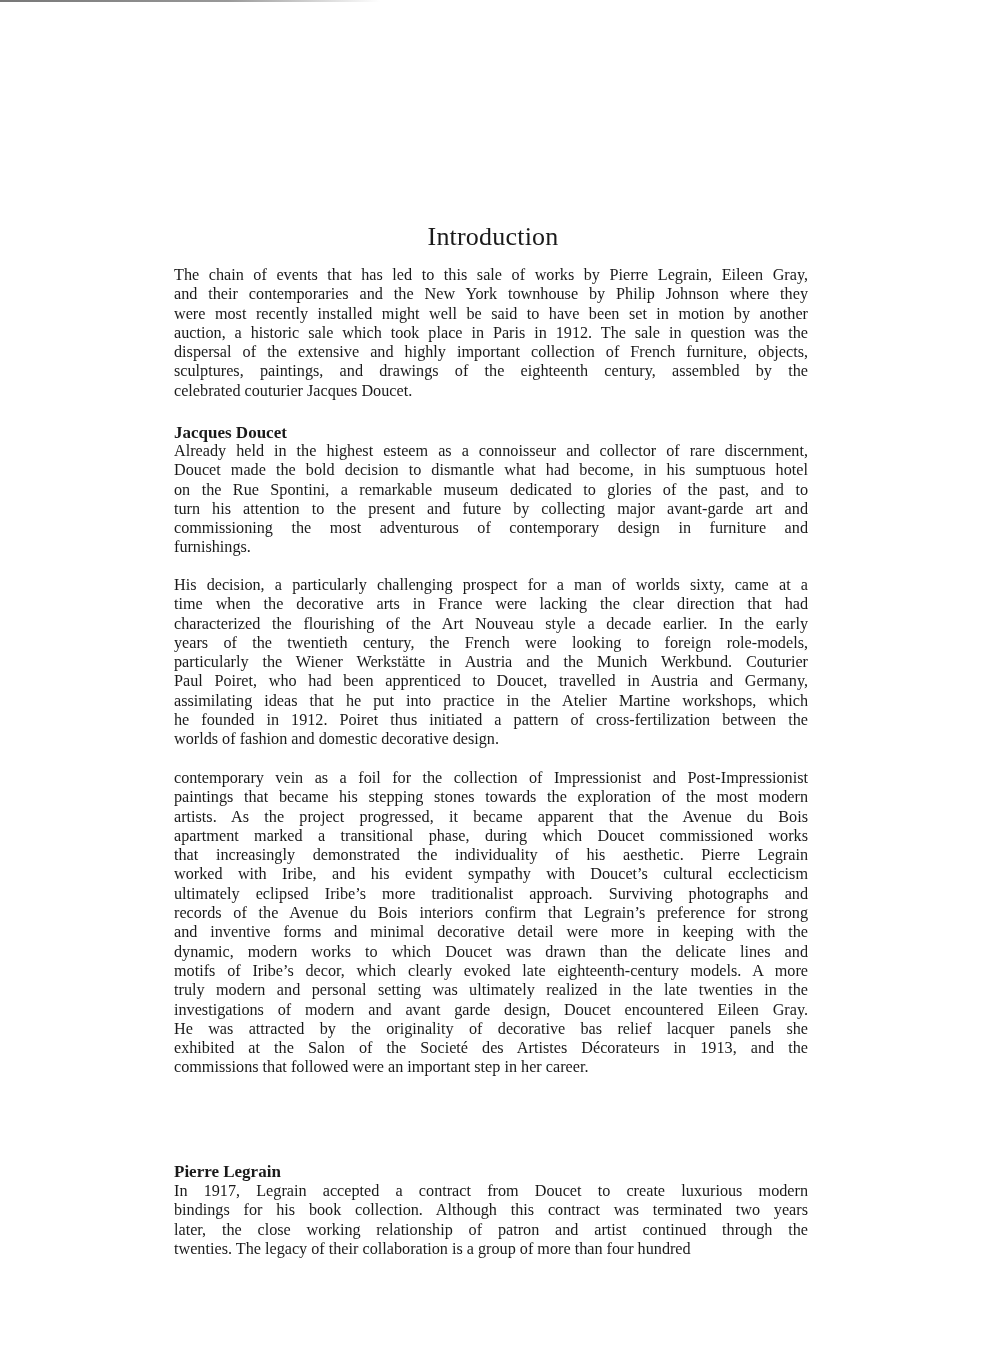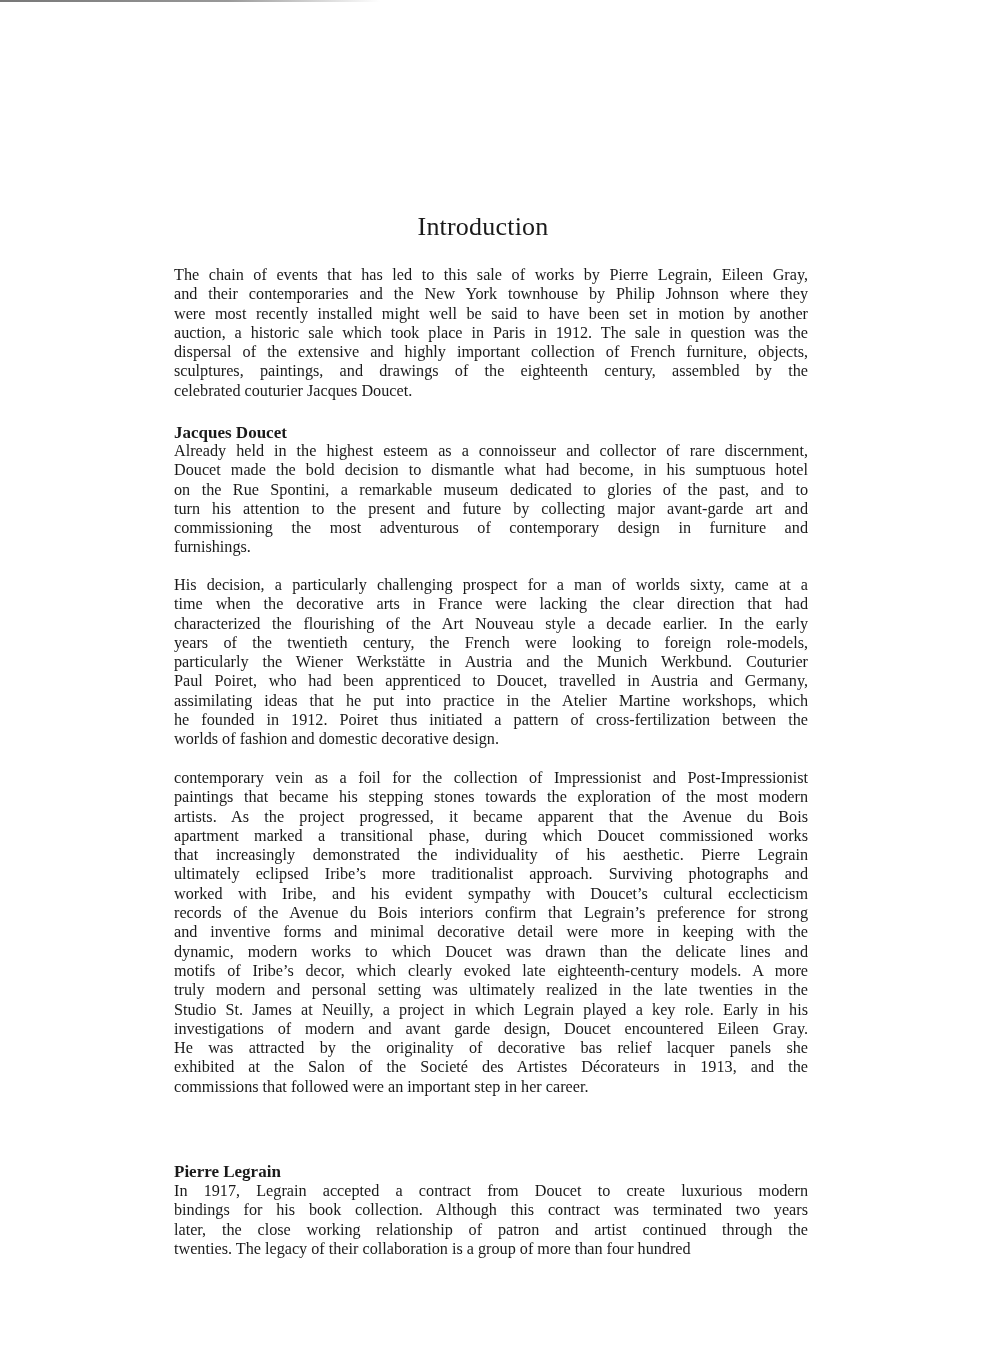--- a/index.html
+++ b/index.html
@@ -1,21 +1,21 @@
 <!DOCTYPE html>
 <html><head>
 <meta charset="utf-8">
 <style>
   html, body { margin: 0; padding: 0; background: #ffffff; }
   body { width: 1000px; height: 1348px; position: relative; overflow: hidden;
          font-family: "Liberation Serif", "DejaVu Serif", serif; color: #1a1a1a; }
   .scan-edge { position: absolute; left: 0; top: 0; width: 380px; height: 2px;
                background: linear-gradient(to right, #777, #999 60%, rgba(180,180,180,0)); }
   .page { position: absolute; left: 158px; top: 0; width: 634px; }
-  h1.title { position: absolute; top: 204px; left: 0; width: 634px; margin: 8px;
+  h1.title { position: absolute; top: 204px; left: 0; width: 634px; margin: 18px;
              text-align: center; font-weight: normal; font-size: 26px; letter-spacing: 0.2px; }
   .block { position: absolute; left: 16px; width: 634px; }
   .line { display: block; height: 19.3px; line-height: 19.3px; font-size: 16.2px;
           white-space: nowrap; text-align: justify; text-align-last: justify; }
   .line.last { text-align-last: left; }
   .heading { display: block; font-size: 17px; line-height: 19.3px; height: 19.3px; font-weight: bold; }
 </style>
 </head>
 <body>
 
@@ -55,28 +55,27 @@
       <span class="line">assimilating ideas that he put into practice in the Atelier Martine workshops, which</span>
       <span class="line">he founded in 1912. Poiret thus initiated a pattern of cross-fertilization between the</span>
       <span class="line last">worlds of fashion and domestic decorative design.</span>
     </div>
   <div class="block" style="top:769px">
       <span class="line">contemporary vein as a foil for the collection of Impressionist and Post-Impressionist</span>
       <span class="line">paintings that became his stepping stones towards the exploration of the most modern</span>
       <span class="line">artists. As the project progressed, it became apparent that the Avenue du Bois</span>
       <span class="line">apartment marked a transitional phase, during which Doucet commissioned works</span>
       <span class="line">that increasingly demonstrated the individuality of his aesthetic. Pierre Legrain</span>
+      <span class="line">worked with Iribe, and his evident sympathy with Doucet’s cultural ecclecticism</span>
       <span class="line">ultimately eclipsed Iribe’s more traditionalist approach. Surviving photographs and</span>
-      <span class="line">worked with Iribe, and his evident sympathy with Doucet’s cultural ecclecticism</span>
       <span class="line">records of the Avenue du Bois interiors confirm that Legrain’s preference for strong</span>
       <span class="line">and inventive forms and minimal decorative detail were more in keeping with the</span>
       <span class="line">dynamic, modern works to which Doucet was drawn than the delicate lines and</span>
       <span class="line">motifs of Iribe’s decor, which clearly evoked late eighteenth-century models. A more</span>
       <span class="line">truly modern and personal setting was ultimately realized in the late twenties in the</span>
-      <span class="line">Studio St. James at Neuilly, a project in which Legrain played a key role. Early in his</span>
       <span class="line">investigations of modern and avant garde design, Doucet encountered Eileen Gray.</span>
       <span class="line">He was attracted by the originality of decorative bas relief lacquer panels she</span>
       <span class="line">exhibited at the Salon of the Societé des Artistes Décorateurs in 1913, and the</span>
       <span class="line last">commissions that followed were an important step in her career.</span>
     </div>
 
   <div class="block" style="top:1162px">
     <span class="heading">Pierre Legrain</span>
   </div>
   <div class="block" style="top:1182px">

